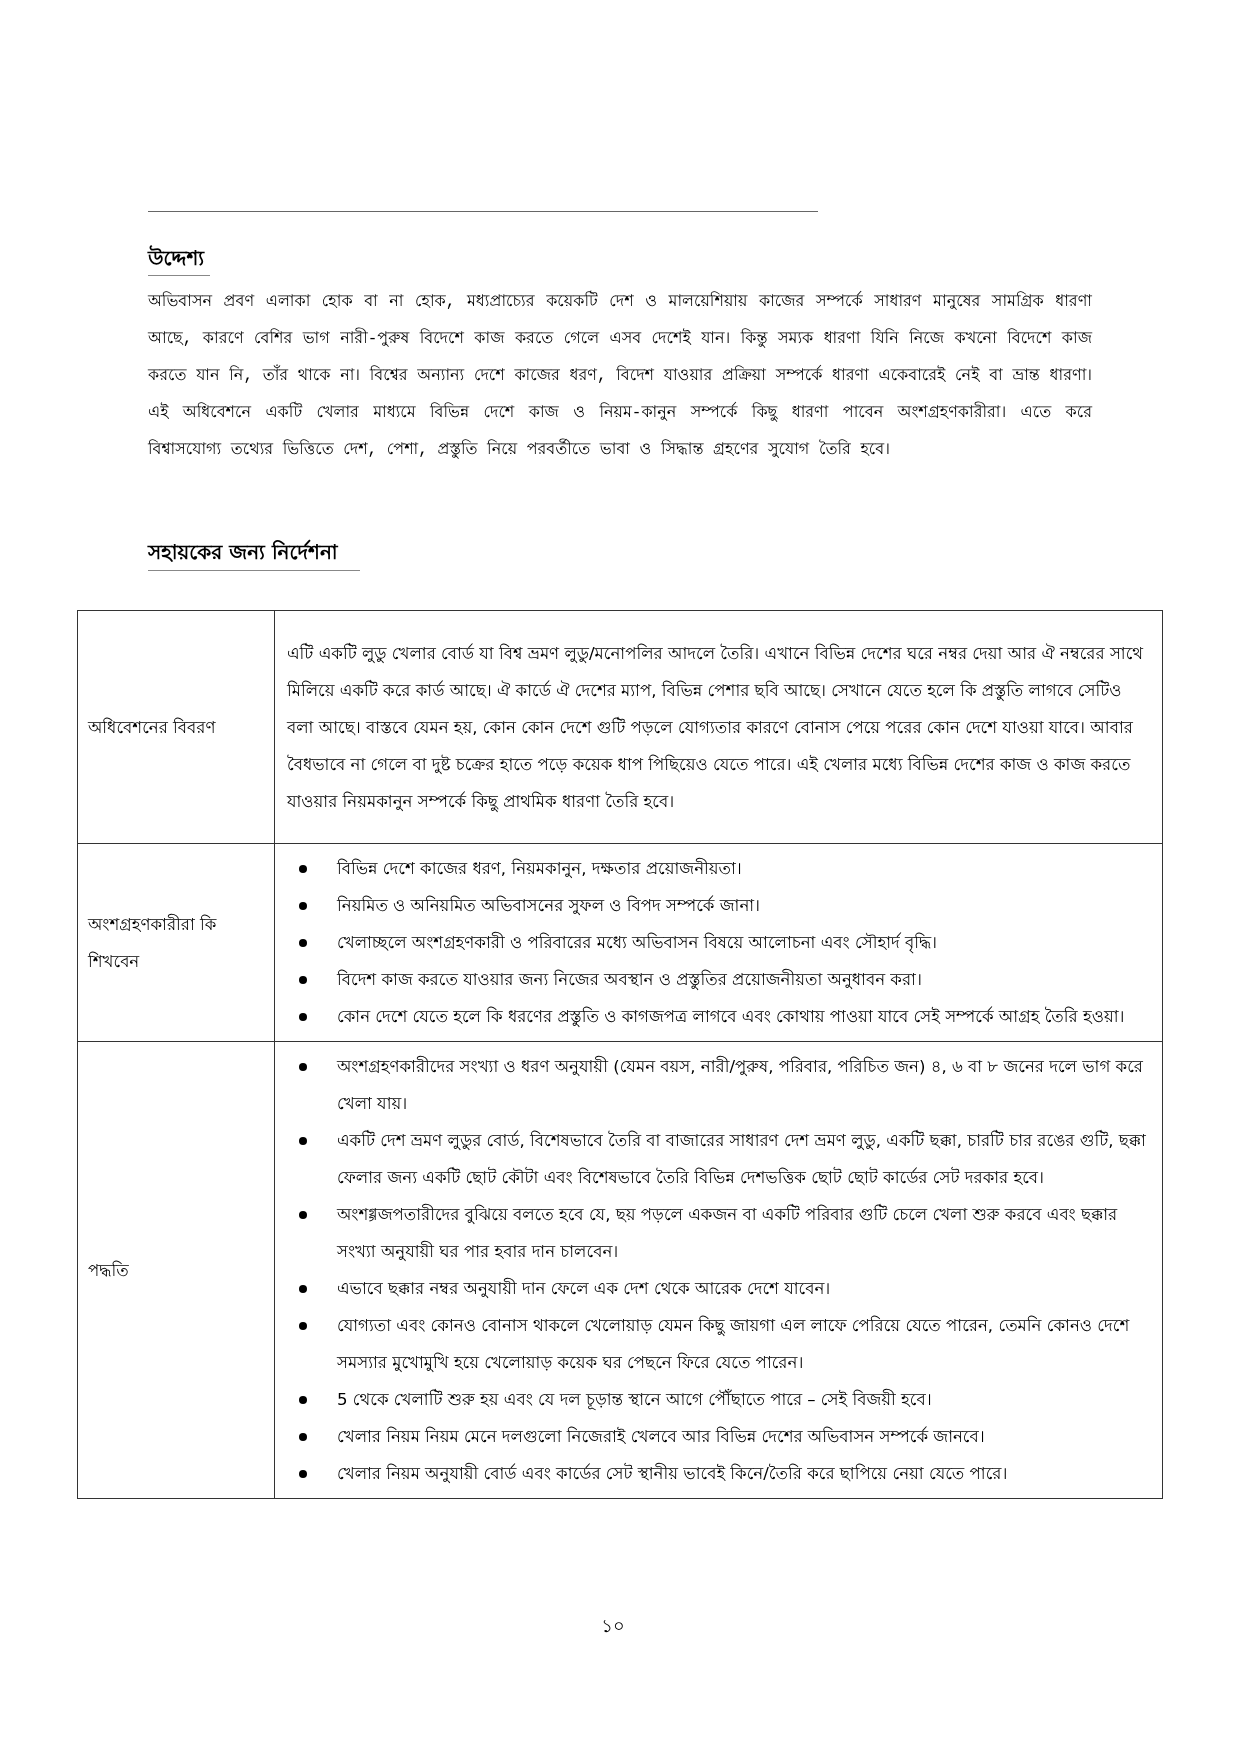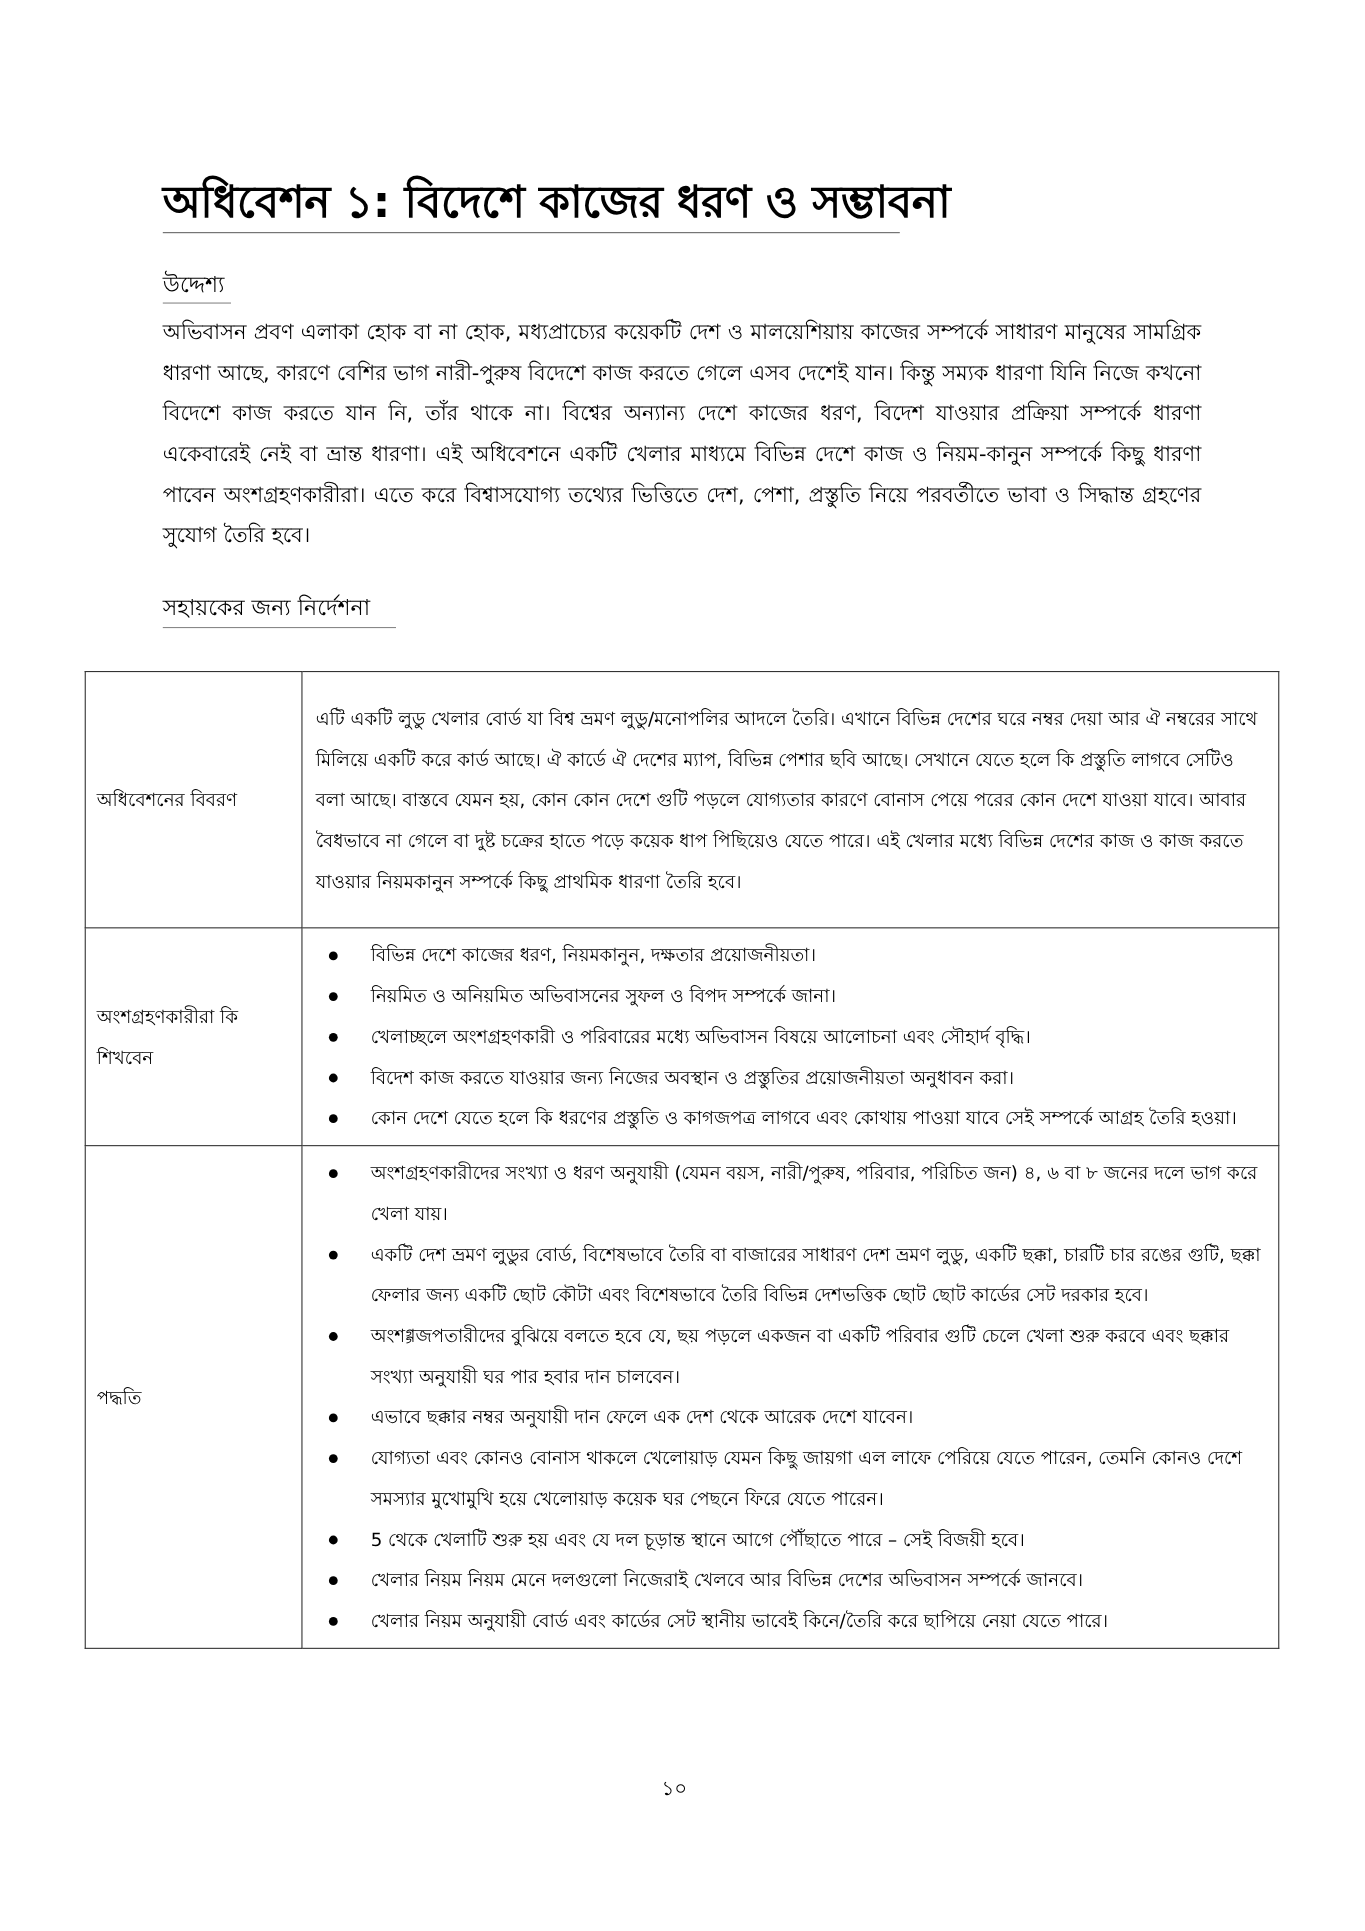--- a/index.html
+++ b/index.html
@@ -3,43 +3,42 @@
   <meta charset="utf-8">
   <style>
     html, body { margin: 0; padding: 0; background: #ffffff; }
     body { width: 1241px; height: 1755px; position: relative; overflow: hidden;
            font-family: "DejaVu Sans", "Liberation Sans", sans-serif; color: #000; }
     .page { position: absolute; left: 0; top: 0; width: 1241px; height: 1755px; }
     .title { position: absolute; left: 148px; top: 158px; font-size: 40px; font-weight: bold;
              line-height: 52px; white-space: nowrap; letter-spacing: -0.5px; }
     .title-rule { position: absolute; left: 148px; top: 211px; width: 670px; height: 0;
                   border-top: 1.5px solid #666; }
-    .h2 { position: absolute; font-size: 20px; font-weight: normal; line-height: 30px; white-space: nowrap; }
+    .h2 { position: absolute; font-size: 20px; font-weight: bold; line-height: 30px; white-space: nowrap; }
     .h2-rule { position: absolute; height: 0; border-top: 1.5px solid #888; }
-    .para { position: absolute; left: 148px; top: 284px; width: 944px; font-size: 19px;
-            line-height: 37px; text-align: justify; }
+    .para { position: absolute; left: 148px; top: 284px; width: 944px; font-size: 16px;
+            line-height: 37px; text-align: justify; font-family: Liberation Mono, monospace; }
     .para p { margin: 0; }
     table.guide { position: absolute; left: 77px; top: 610px; width: 1086px; border-collapse: collapse;
                   font-size: 16.6px; }
     table.guide td { border: 1.5px solid #333; vertical-align: middle; padding: 0; }
     table.guide td.lbl { width: 176px; padding: 0 10px 0 10px; line-height: 37px; }
     table.guide td.val { padding: 6px 12px 6px 12px; line-height: 37px; margin-left: 48px; }
     ul.bul { list-style: none; margin: 0; padding: 0; }
     ul.bul li { position: relative; padding-left: 50px; }
     ul.bul li .dot { position: absolute; left: 12px; top: 15px; width: 8px; height: 8px;
                      border-radius: 50%; background: #000; }
     .pagenum { position: absolute; left: 0; width: 1226px; top: 1612px; text-align: center;
                font-size: 18px; }
   </style>
 </head>
 <body>
 
 <div class="page">
 
-  <div class="title">অধিবেশন ১: বিদেশে কাজের ধরণ ও সম্ভাবনা</div>
   <div class="title-rule"></div>
 
   <div class="h2" style="left:148px; top:243px;">উদ্দেশ্য</div>
   <div class="h2-rule" style="left:148px; top:275px; width:62px;"></div>
 
   <div class="para">
     <p>অভিবাসন প্রবণ এলাকা হোক বা না হোক, মধ্যপ্রাচ্যের কয়েকটি দেশ ও মালয়েশিয়ায় কাজের সম্পর্কে সাধারণ মানুষের সামগ্রিক ধারণা আছে, কারণে বেশির ভাগ নারী-পুরুষ বিদেশে কাজ করতে গেলে এসব দেশেই যান। কিন্তু সম্যক ধারণা যিনি নিজে কখনো বিদেশে কাজ করতে যান নি, তাঁর থাকে না। বিশ্বের অন্যান্য দেশে কাজের ধরণ, বিদেশ যাওয়ার প্রক্রিয়া সম্পর্কে ধারণা একেবারেই নেই বা ভ্রান্ত ধারণা। এই অধিবেশনে একটি খেলার মাধ্যমে বিভিন্ন দেশে কাজ ও নিয়ম-কানুন সম্পর্কে কিছু ধারণা পাবেন অংশগ্রহণকারীরা। এতে করে বিশ্বাসযোগ্য তথ্যের ভিত্তিতে দেশ, পেশা, প্রস্তুতি নিয়ে পরবর্তীতে ভাবা ও সিদ্ধান্ত গ্রহণের সুযোগ তৈরি হবে।</p>
   </div>
 
   <div class="h2" style="left:148px; top:537px;">সহায়কের জন্য নির্দেশনা</div>

